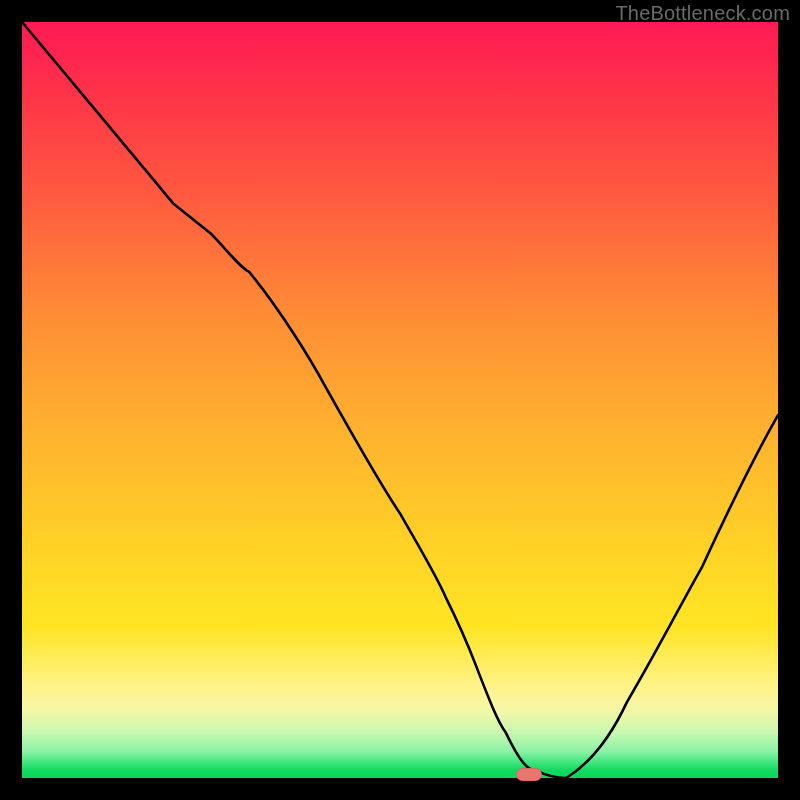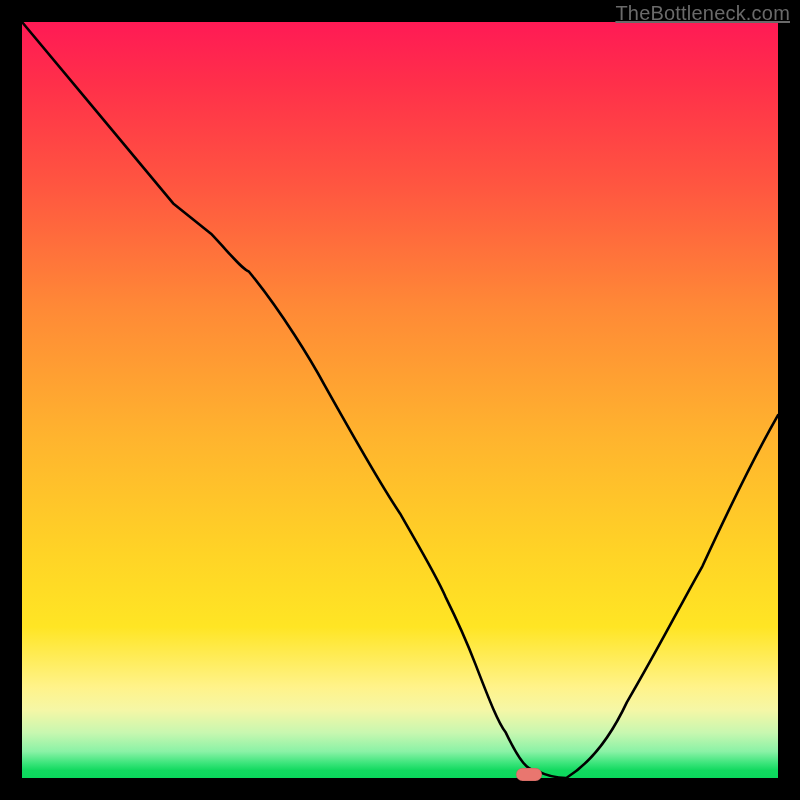--- a/index.html
+++ b/index.html
@@ -44,21 +44,20 @@
   }
   .watermark {
     position: absolute;
     top: 2px;
     right: 10px;
     color: #6a6a6a;
     font-size: 20px;
     font-weight: 500;
     letter-spacing: 0.2px;
     user-select: none;
-    text-decoration: underline;
   }
   svg.curve {
     position: absolute;
     inset: 0;
     width: 100%;
     height: 100%;
     overflow: visible;
   }
   .marker {
     position: absolute;

